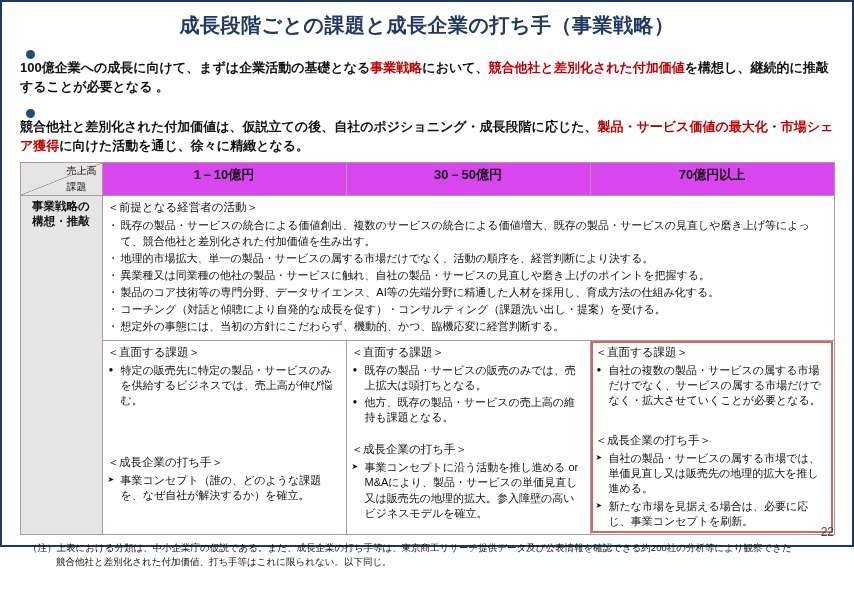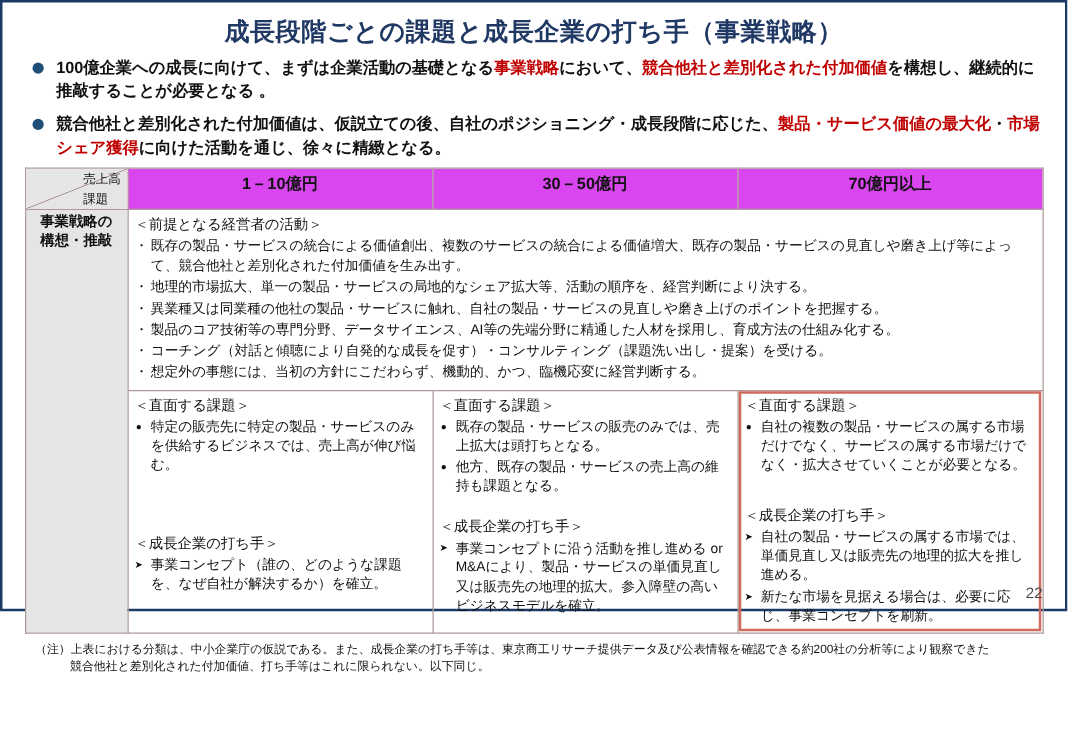--- a/index.html
+++ b/index.html
@@ -5,40 +5,41 @@
   html,body{margin:0;padding:0;}
   body{
     width:854px;height:591px;
     background:#ffffff;
     font-family:"Liberation Sans","DejaVu Sans",sans-serif;
     color:#111;
     overflow:hidden;
   }
   .page{
     position:relative;
-    width:854px;height:489px;
+    width:854px;height:547px;
     box-sizing:border-box;
     border:2px solid #1b3a66;
     background:#fff;
   }
   .title{
     margin:10px 20px 4px 20px;
     text-align:center;
     font-size:20px;
     font-weight:bold;
     color:#1f3864;
     letter-spacing:0.5px;
   }
   .bullets{
     margin:6px 18px 4px 18px;
   }
   .bullet{
     display:flex;
     align-items:flex-start;
     margin-bottom:7px;
+    flex-direction:column;
   }
   .dot{
     flex:0 0 auto;
     width:9px;height:9px;
     border-radius:50%;
     background:#1f4e79;
     margin:5px 10px 0 6px;
   }
   .btext{
     font-size:13px;
@@ -192,21 +193,21 @@
     </tr>
     <tr>
       <td class="rowlabel" rowspan="2">
         <span>事業戦略の</span><br>
         <span>構想・推敲</span>
       </td>
       <td class="premise-cell" colspan="3">
         <div class="sec-title">＜前提となる経営者の活動＞</div>
         <ul class="lst">
           <li>既存の製品・サービスの統合による価値創出、複数のサービスの統合による価値増大、既存の製品・サービスの見直しや磨き上げ等によって、競合他社と差別化された付加価値を生み出す。</li>
-          <li>地理的市場拡大、単一の製品・サービスの局地的なシェア拡大等、活動の順序を、経営判断により決する。</li>
+          <li>地理的市場拡大、単一の製品・サービスの属する市場だけでなく、活動の順序を、経営判断により決する。</li>
           <li>異業種又は同業種の他社の製品・サービスに触れ、自社の製品・サービスの見直しや磨き上げのポイントを把握する。</li>
           <li>製品のコア技術等の専門分野、データサイエンス、AI等の先端分野に精通した人材を採用し、育成方法の仕組み化する。</li>
           <li>コーチング（対話と傾聴により自発的な成長を促す）・コンサルティング（課題洗い出し・提案）を受ける。</li>
           <li>想定外の事態には、当初の方針にこだわらず、機動的、かつ、臨機応変に経営判断する。</li>
         </ul>
       </td>
     </tr>
     <tr>
       <td class="issue-cell">
         <div class="sec-title">＜直面する課題＞</div>

